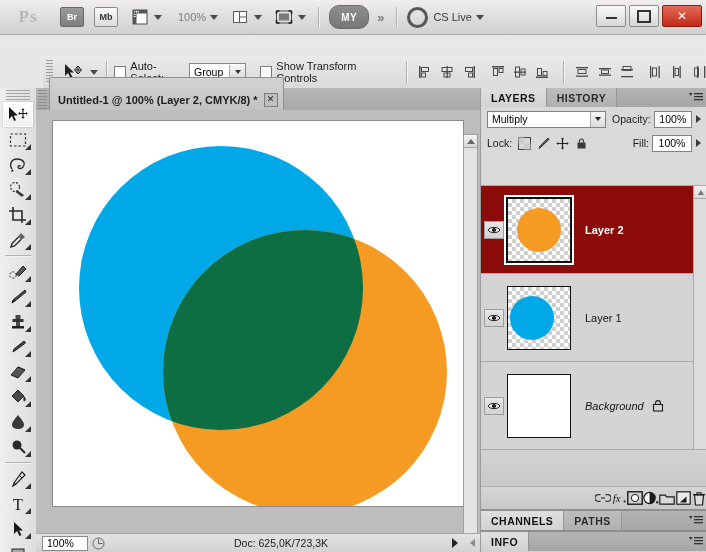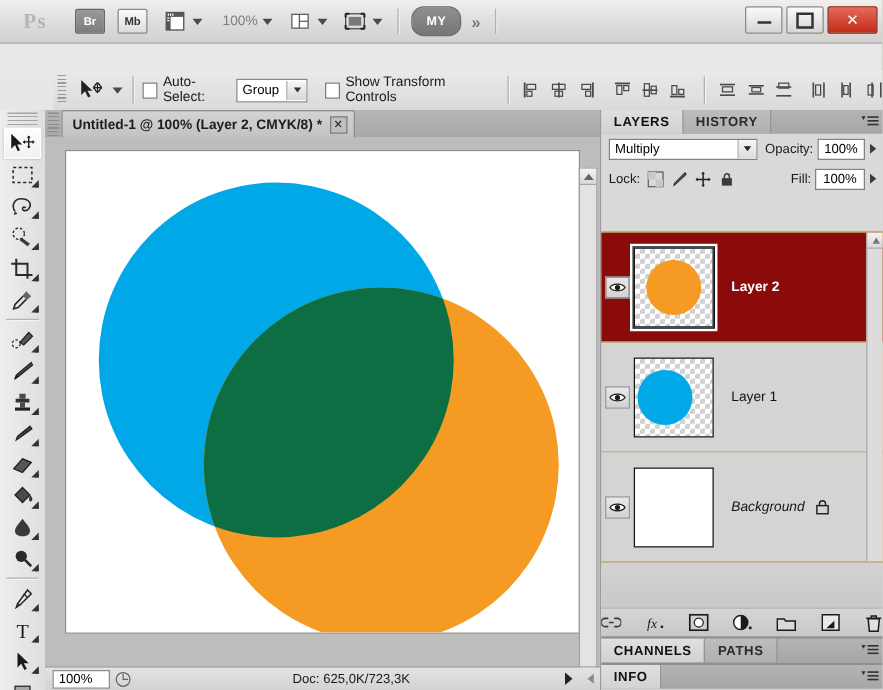--- a/index.html
+++ b/index.html
@@ -93,21 +93,21 @@
 
   
   .docwrap{position:absolute;left:36px;top:88px;width:444px;height:464px;
      background:#c8c8c8;}
   .doctabbar{position:absolute;left:0;top:0;width:444px;height:22px;
      background:linear-gradient(#b6b6b6,#a8a8a8);display:flex;align-items:flex-end;}
   .tabgrip{width:9px;height:20px;margin-left:2px;
      background:repeating-linear-gradient(to bottom,#8e8e8e 0 1px,transparent 1px 3px);}
   .doctab{height:20px;background:linear-gradient(#d3d3d3,#c2c2c2);
      border:1px solid #8f8f8f;border-bottom:none;border-radius:2px 2px 0 0;
-     display:flex;align-items:center;padding:1px 5px 0 8px;font-size:11px;
+     display:flex;align-items:center;padding:12px 5px 0 8px;font-size:11px;
      font-weight:bold;color:#1d1d1d;margin-left:2px;}
   .tabclose{width:12px;height:12px;border:1px solid #7d7d7d;background:#bfbfbf;
      margin-left:6px;font-size:9px;line-height:10px;text-align:center;color:#222;}
   .canvasarea{position:absolute;left:0;top:22px;width:444px;height:426px;
      background:#bdbdbd;}
   .canvasport{position:absolute;left:16px;top:10px;width:410px;height:385px;
      background:#ffffff;border:1px solid #8c8c8c;overflow:hidden;}
   .vscroll{position:absolute;right:2px;top:24px;width:13px;height:400px;
      background:#e3e3e3;border:1px solid #9d9d9d;}
   .vscroll .arrow{height:12px;background:linear-gradient(#f5f5f5,#d9d9d9);
@@ -164,21 +164,21 @@
   .thumb .circ{position:absolute;border-radius:50%;}
   .layername{margin-left:14px;font-size:11px;color:#141414;}
   .layername.white{color:#fff;font-weight:bold;}
   .layername.italic{font-style:italic;}
   .locksm{margin-left:8px;display:inline-block;}
   .panel-scroll{position:absolute;right:0;top:0;width:13px;height:100%;
      background:#dcdcdc;border-left:1px solid #a9a9a9;}
   .panel-scroll .sarrow{height:12px;background:linear-gradient(#f2f2f2,#d8d8d8);
      display:flex;align-items:center;justify-content:center;border-bottom:1px solid #aaa;}
   .panel-footer{height:22px;background:linear-gradient(#d5d5d5,#c8c8c8);
-     display:flex;align-items:center;justify-content:space-between;
+     display:flex;align-items:center;justify-content:flex-end;
      border-top:1px solid #b0b0b0;}
   .fbtn{width:16px;height:16px;display:flex;align-items:center;justify-content:center;}
   .blank{background:linear-gradient(#d2d2d2,#c9c9c9);}
   svg{display:block;}
 </style>
 </head>
 <body>
 
 <div class="app">
 
@@ -228,20 +228,25 @@
         </svg>
       </div>
       <span class="caret"></span>
     </div>
 
     <div class="tb-sep"></div>
     <div class="my-btn">MY</div>
     <div class="chev">»</div>
     <div class="tb-sep"></div>
 
+    <div class="cslive">
+      <div class="ring"></div>
+      <span>CS Live</span>
+      <span class="caret"></span>
+    </div>
 
     <div class="wctrl">
       <div class="wbtn">
         <div class="wmin"></div>
       </div>
       <div class="wbtn">
         <div class="wmax"></div>
       </div>
       <div class="wbtn close">✕</div>
     </div>

